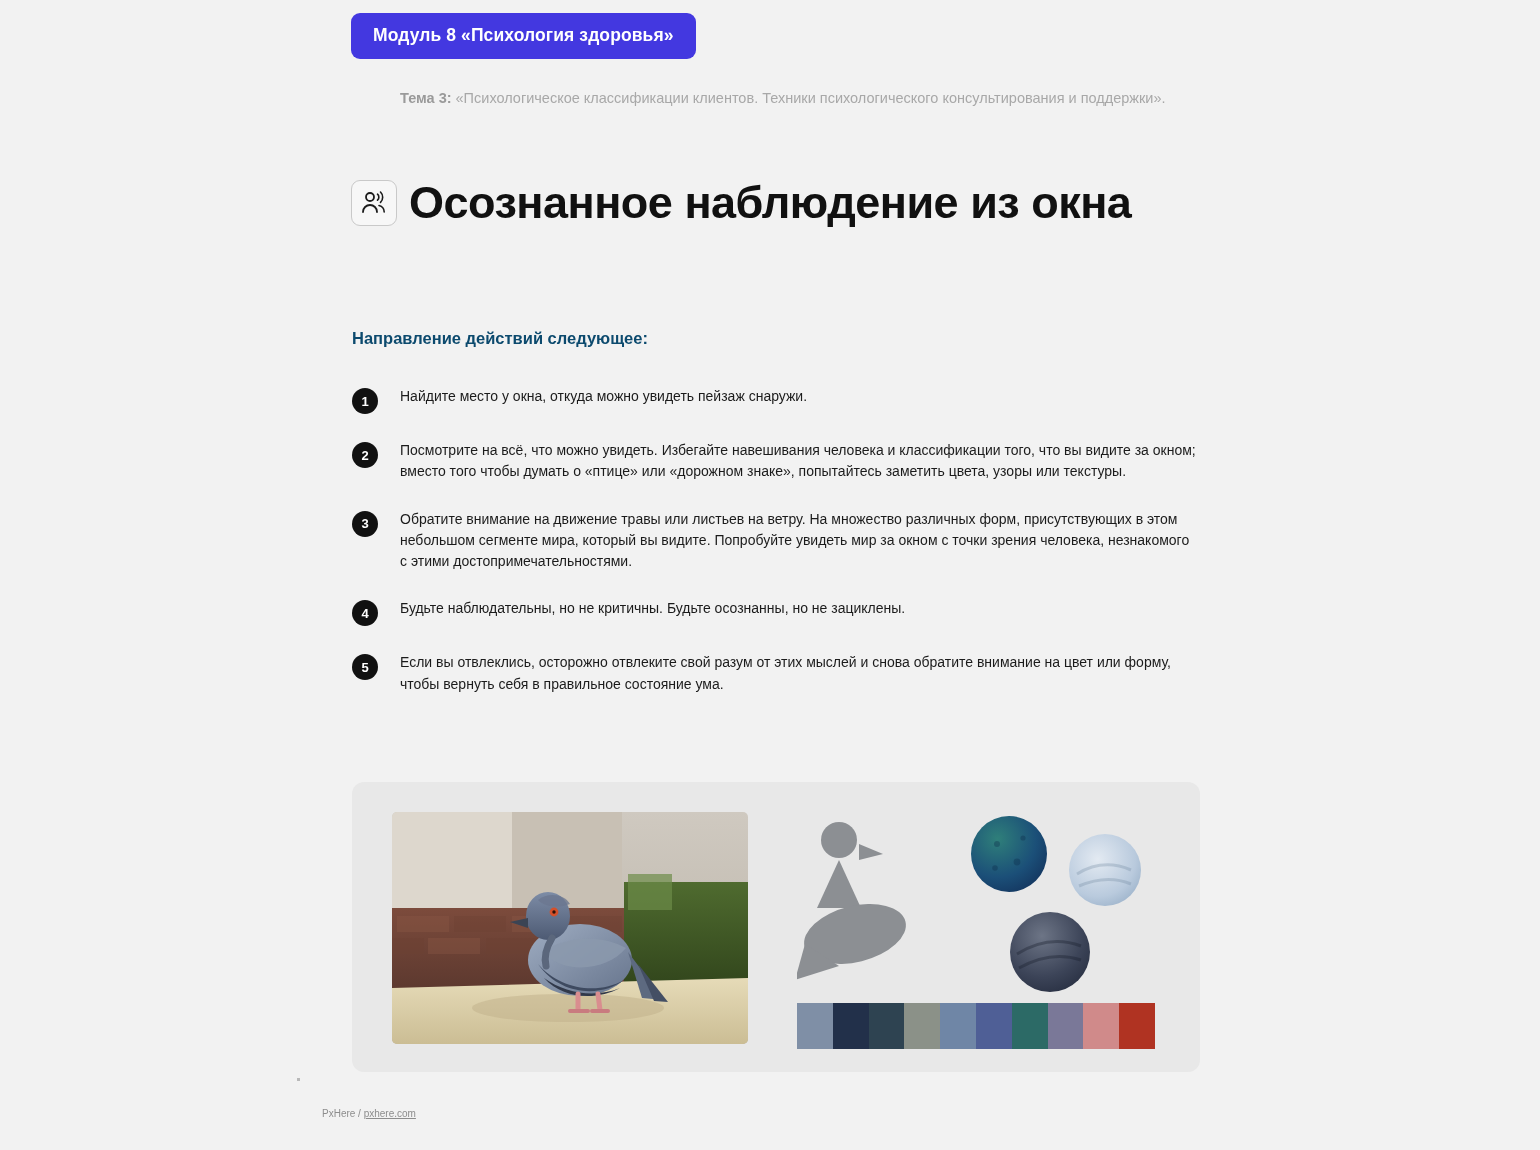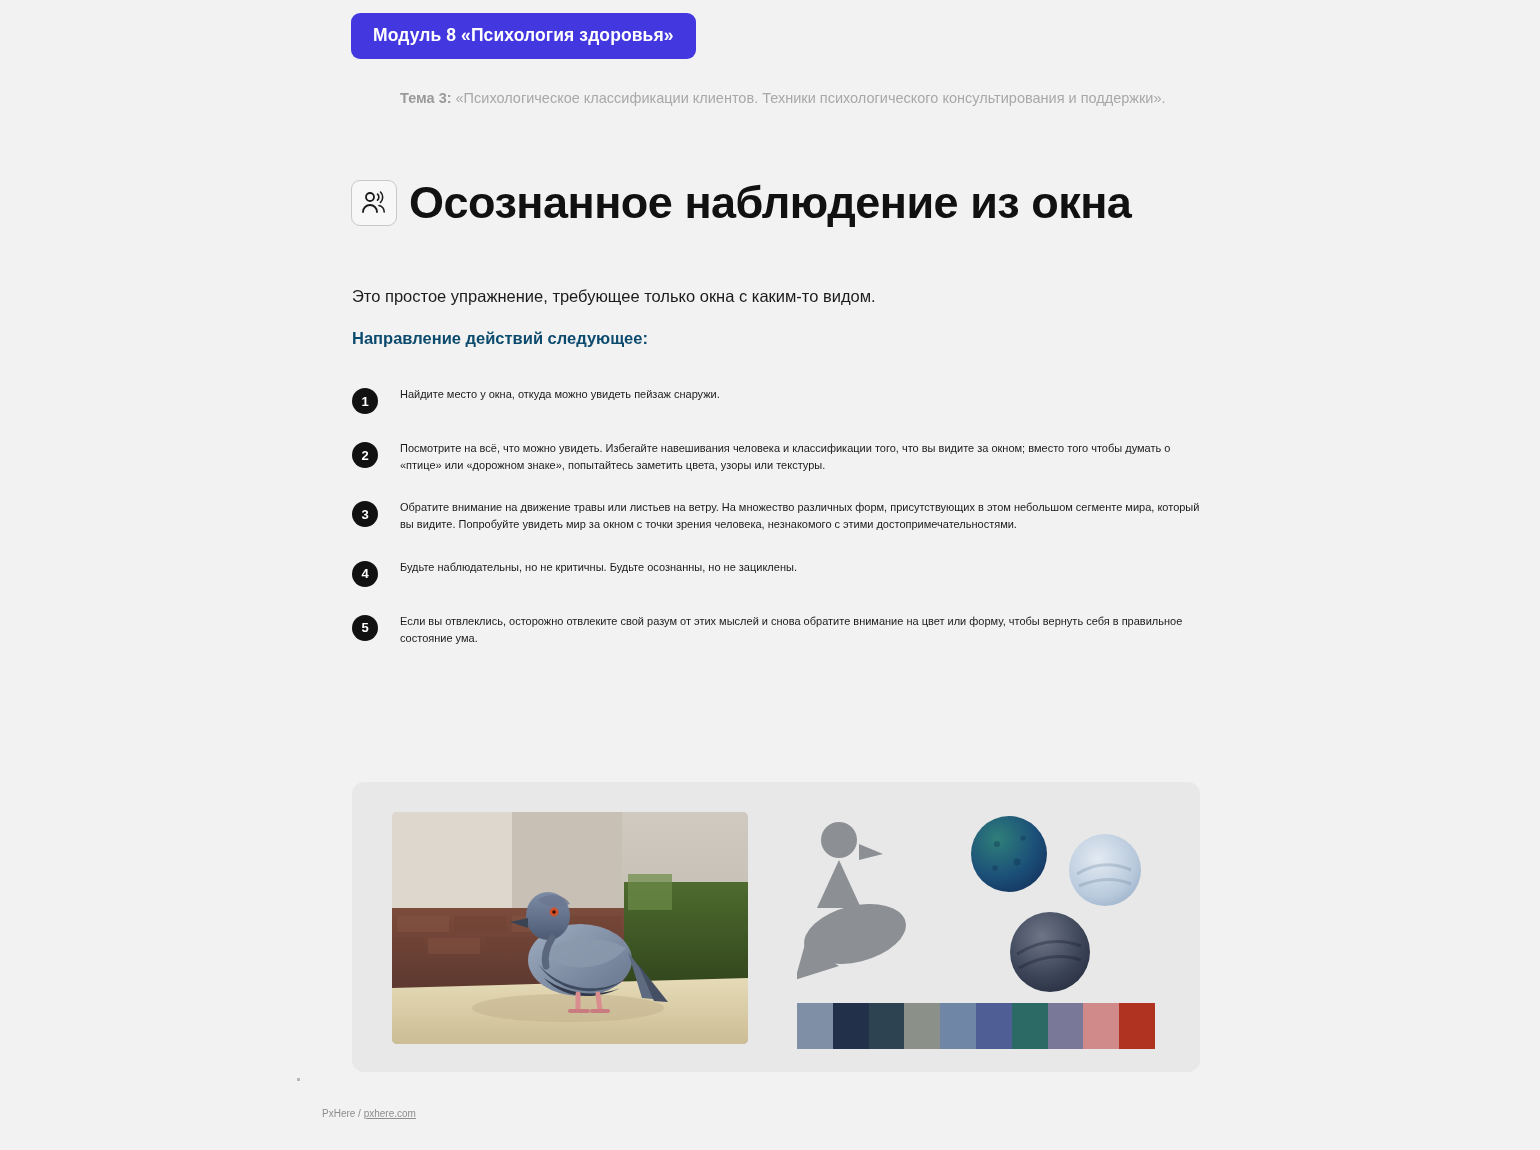--- a/index.html
+++ b/index.html
@@ -117,21 +117,21 @@
     color: #ffffff;
     font-size: 13px;
     font-weight: bold;
     display: flex;
     align-items: center;
     justify-content: center;
     margin-right: 22px;
     margin-top: 2px;
   }
   .step-text {
-    font-size: 11px;
+    font-size: 14px;
     line-height: 1.52;
     color: #1b1b1b;
     max-width: 800px;
   }
   
   .media-card {
     position: absolute;
     left: 41px;
     top: 782px;
     width: 848px;
@@ -203,21 +203,20 @@
         <circle cx="10" cy="7" r="4" stroke="#1b1b1b" stroke-width="1.8"></circle>
         <path d="M3 22c0-4 3.2-7 7-7s7 3 7 7" stroke="#1b1b1b" stroke-width="1.8" stroke-linecap="round"></path>
         <path d="M17.5 4.2a4 4 0 0 1 0 6" stroke="#1b1b1b" stroke-width="1.6" stroke-linecap="round"></path>
         <path d="M20.5 2a7.3 7.3 0 0 1 0 10.4" stroke="#1b1b1b" stroke-width="1.6" stroke-linecap="round"></path>
         <path d="M19 15.6c3 .9 5.2 3.4 5.2 6.4" stroke="#1b1b1b" stroke-width="1.6" stroke-linecap="round"></path>
       </svg>
     </div>
     <div class="page-title">Осознанное наблюдение из окна</div>
   </div>
 
-  <div class="intro">Это простое упражнение, требующее только окна с каким-то видом.</div>
   <div class="intro-bold">Направление действий следующее:</div>
 
   <div class="steps">
     <div class="step">
       <div class="step-num">1</div>
       <div class="step-text">Найдите место у окна, откуда можно увидеть пейзаж снаружи.</div>
     </div>
     <div class="step">
       <div class="step-num">2</div>
       <div class="step-text">Посмотрите на всё, что можно увидеть. Избегайте навешивания человека и классификации того, что вы видите за окном; вместо того чтобы думать о «птице» или «дорожном знаке», попытайтесь заметить цвета, узоры или текстуры.</div>

